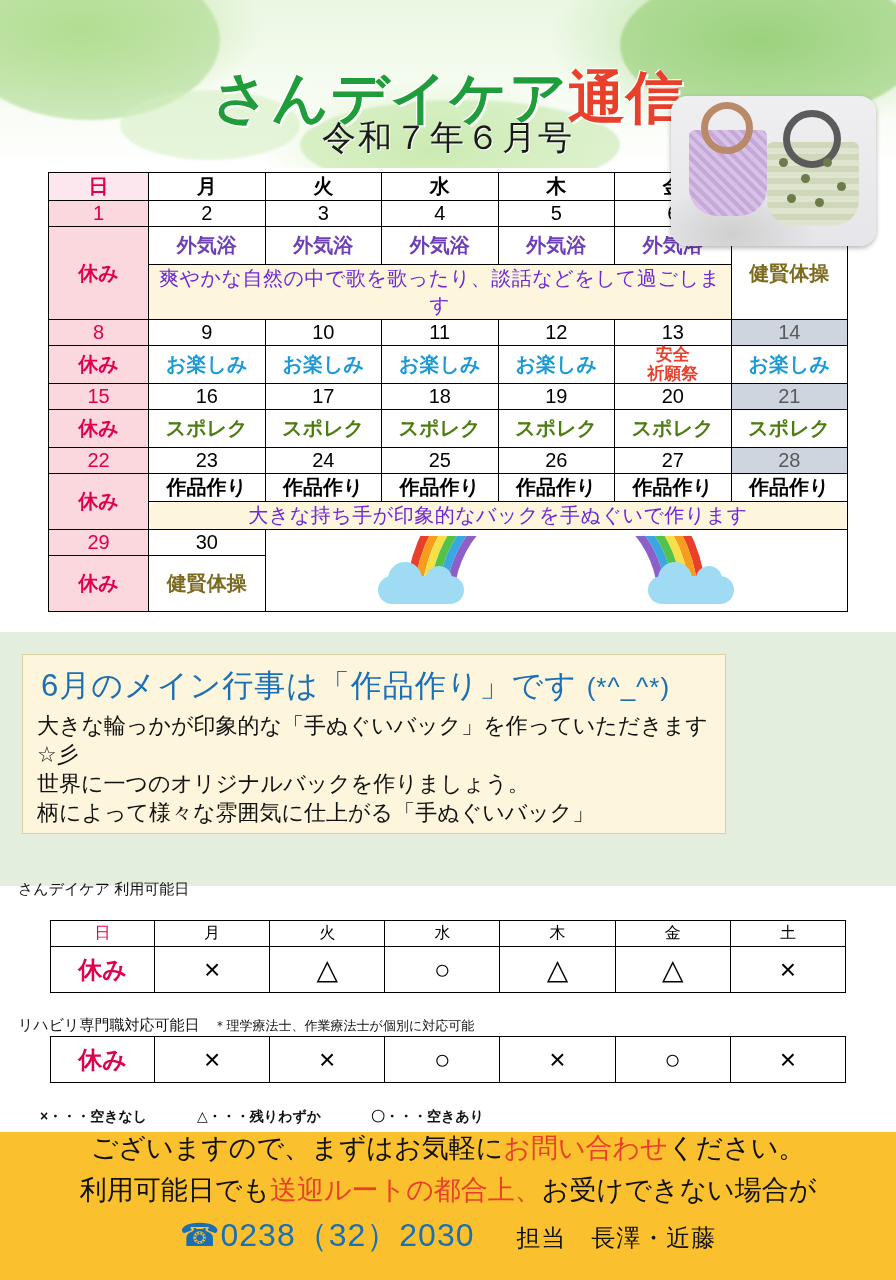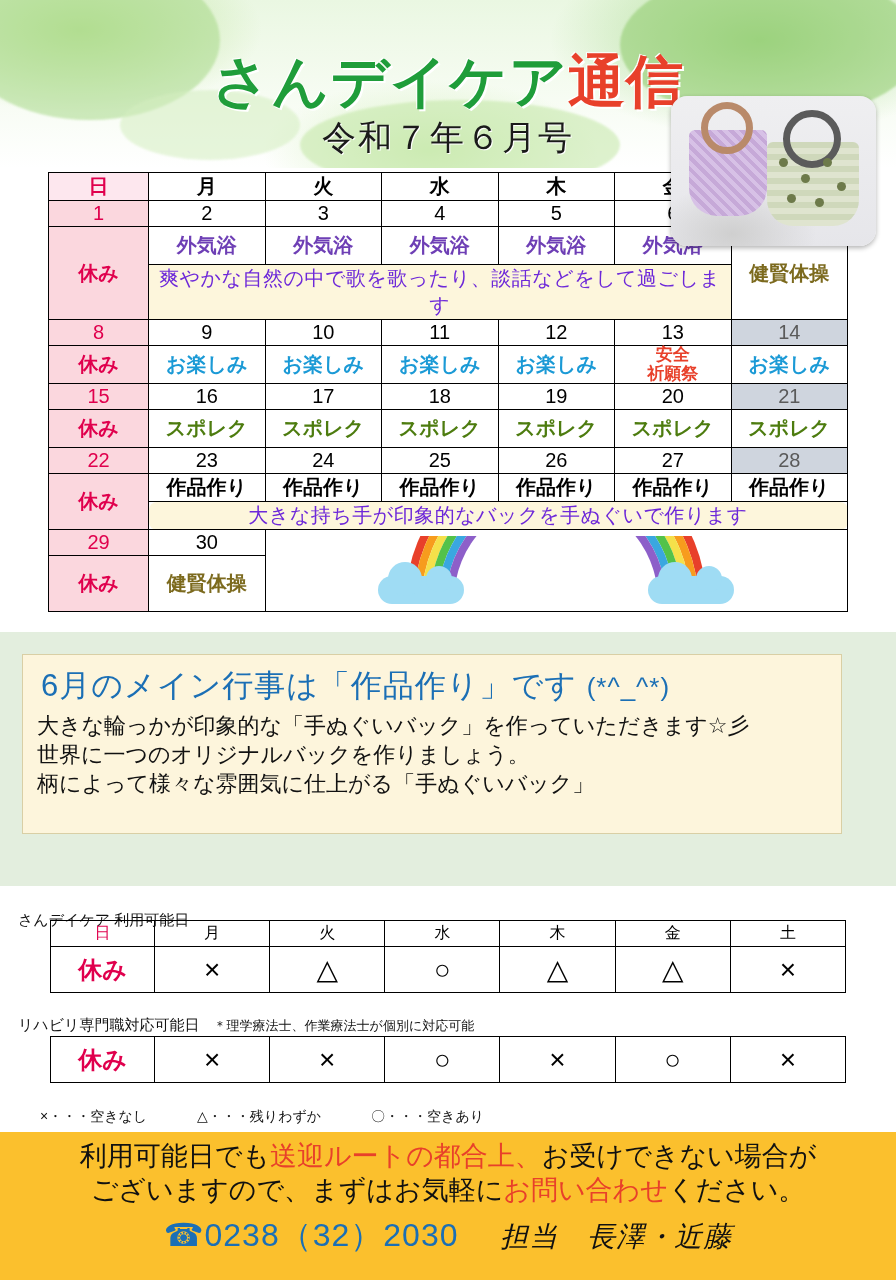--- a/index.html
+++ b/index.html
@@ -23,21 +23,21 @@
       linear-gradient(180deg,#eaf7e2 0%, #f4fbef 45%, #ffffff 100%);
     overflow: hidden;
   }
   .leafblob { position:absolute; border-radius:50%; filter: blur(1px); opacity:.55; }
   .header .title-small {
     position:absolute; top:22px; left:0; width:100%;
     text-align:center; font-size:23px; letter-spacing:2px; color:#2f6b2a;
     font-weight:bold; text-shadow: 0 0 3px #fff;
   }
   .header .title-main {
-    position:absolute; top:44px; left:0; width:100%;
+    position:absolute; top:60px; left:0; width:100%;
     text-align:center; font-size:57px; font-weight:bold;
     color:#1f9d3a; letter-spacing:1px;
     text-shadow: 2px 2px 0 #ffffff, -1px -1px 0 #ffffff;
   }
   .header .title-main .accent { color:#e8402a; }
   .header .title-sub {
     position:absolute; top:115px; left:0; width:100%;
     text-align:center; font-size:34px; color:#1a1a1a; letter-spacing:2px;
     text-shadow: 1px 1px 0 #ffffff;
   }
@@ -88,21 +88,21 @@
   .cloud.left { left:50%; margin-left:-178px; }
   .cloud.right { left:50%; margin-left:92px; }
   .ev-30 { height:56px !important; }
 
   
   .green-band {
     position:absolute; top:632px; left:0; width:896px; height:254px;
     background:#e3eede;
   }
   .event-box {
-    position:absolute; top:654px; left:22px; width:820px; height:180px;
+    position:absolute; top:654px; left:22px; width:704px; height:180px;
     background:#fdf5dc; border:1px solid #d9cfa5;
   }
   .event-title {
     margin:10px 0 4px 18px; font-size:31px; color:#1b6fb5; letter-spacing:1px;
   }
   .event-title .emoji { font-size:26px; color:#1b6fb5; }
   .event-lines { margin:2px 0 0 14px; font-size:22px; color:#111; line-height:1.32; }
   .photo {
     position:absolute; right:20px; top:96px; width:205px; height:150px;
     border-radius:16px; overflow:hidden; box-shadow:0 2px 5px rgba(0,0,0,.3);
@@ -124,48 +124,48 @@
     background: repeating-linear-gradient(0deg,#dfe4cf 0 6px,#cfd8bb 6px 12px);
     border-radius:6px 6px 26px 26px;
   }
   .bag-r-handle {
     position:absolute; left:112px; top:14px; width:58px; height:58px;
     border:7px solid #5b5b5b; border-radius:50%;
   }
   .dot { position:absolute; width:9px; height:9px; border-radius:50%; background:#6d7a4a; }
 
   
-  .avail1-label { position:absolute; top:911px; left:18px; font-size:15px; color:#111; }
+  .avail1-label { position:absolute; top:880px; left:18px; font-size:15px; color:#111; }
   .avail1 { position:absolute; top:920px; left:50px; width:796px; }
   .avail2-label { position:absolute; top:1016px; left:18px; font-size:15px; color:#111; }
   .avail2-label .note-small { font-size:13px; margin-left:10px; }
   .avail2 { position:absolute; top:1036px; left:50px; width:796px; }
   table.avail { border-collapse:collapse; width:796px; table-layout:fixed; }
   table.avail td {
     border:1px solid #000; text-align:center; height:26px; font-size:16px;
   }
   table.avail td.mark { height:46px; font-size:28px; }
   table.avail td.rest2 { color:#e0004d; font-size:24px; font-weight:bold; }
   table.avail td.hsun { color:#e0004d; }
-  .legend { position:absolute; top:1108px; left:40px; font-size:14px; color:#111; }
+  .legend { position:absolute; top:1108px; left:40px; font-size:14px; color:#111;font-weight:bold; }
   .legend span { margin-right:46px; }
 
   
   .footer {
     position:absolute; top:1132px; left:0; width:896px; height:148px;
     background:#fbc02d;
   }
   .footer .fline {
     text-align:center; font-size:27px; color:#111; line-height:1.25; margin-top:8px;
   }
   .footer .red { color:#e8402a; }
   .footer .tel {
     text-align:center; font-size:32px; color:#1b6fb5; margin-top:6px; letter-spacing:1px;
   }
-  .footer .tel .staff { color:#111; font-size:28px; margin-left:32px;font-style:italic; }
+  .footer .tel .staff { color:#111; font-size:24px; margin-left:32px; }
 </style>
 </head>
 <body>
 
 <div class="header">
   <div class="leafblob" style="left:-40px;top:-40px;width:260px;height:160px;background:#a8d98a;"></div>
   <div class="leafblob" style="left:620px;top:-30px;width:300px;height:150px;background:#8fcb6c;"></div>
   <div class="leafblob" style="left:300px;top:100px;width:320px;height:90px;background:#c3e7a6;"></div>
   <div class="leafblob" style="left:120px;top:90px;width:180px;height:70px;background:#d4eec0;"></div>
   <div class="title-main">
@@ -395,23 +395,23 @@
   </table>
 </div>
 
 <div class="legend">
   <span>×・・・空きなし</span>
   <span>△・・・残りわずか</span>
   <span>〇・・・空きあり</span>
 </div>
 
 <div class="footer">
+  <div class="fline" style="margin-top:0;">
+    <span>ございますので、まずはお気軽に</span><span class="red">お問い合わせ</span><span>ください。</span>
+  </div>
   <div class="fline">
     <span>利用可能日でも</span><span class="red">送迎ルートの都合上、</span><span>お受けできない場合が</span>
-  </div>
-  <div class="fline" style="margin-top:0;">
-    <span>ございますので、まずはお気軽に</span><span class="red">お問い合わせ</span><span>ください。</span>
   </div>
   <div class="tel">
     <span>☎</span><span>0238（32）2030</span>
     <span class="staff">担当　長澤・近藤</span>
   </div>
 </div>
 
 </body></html>

